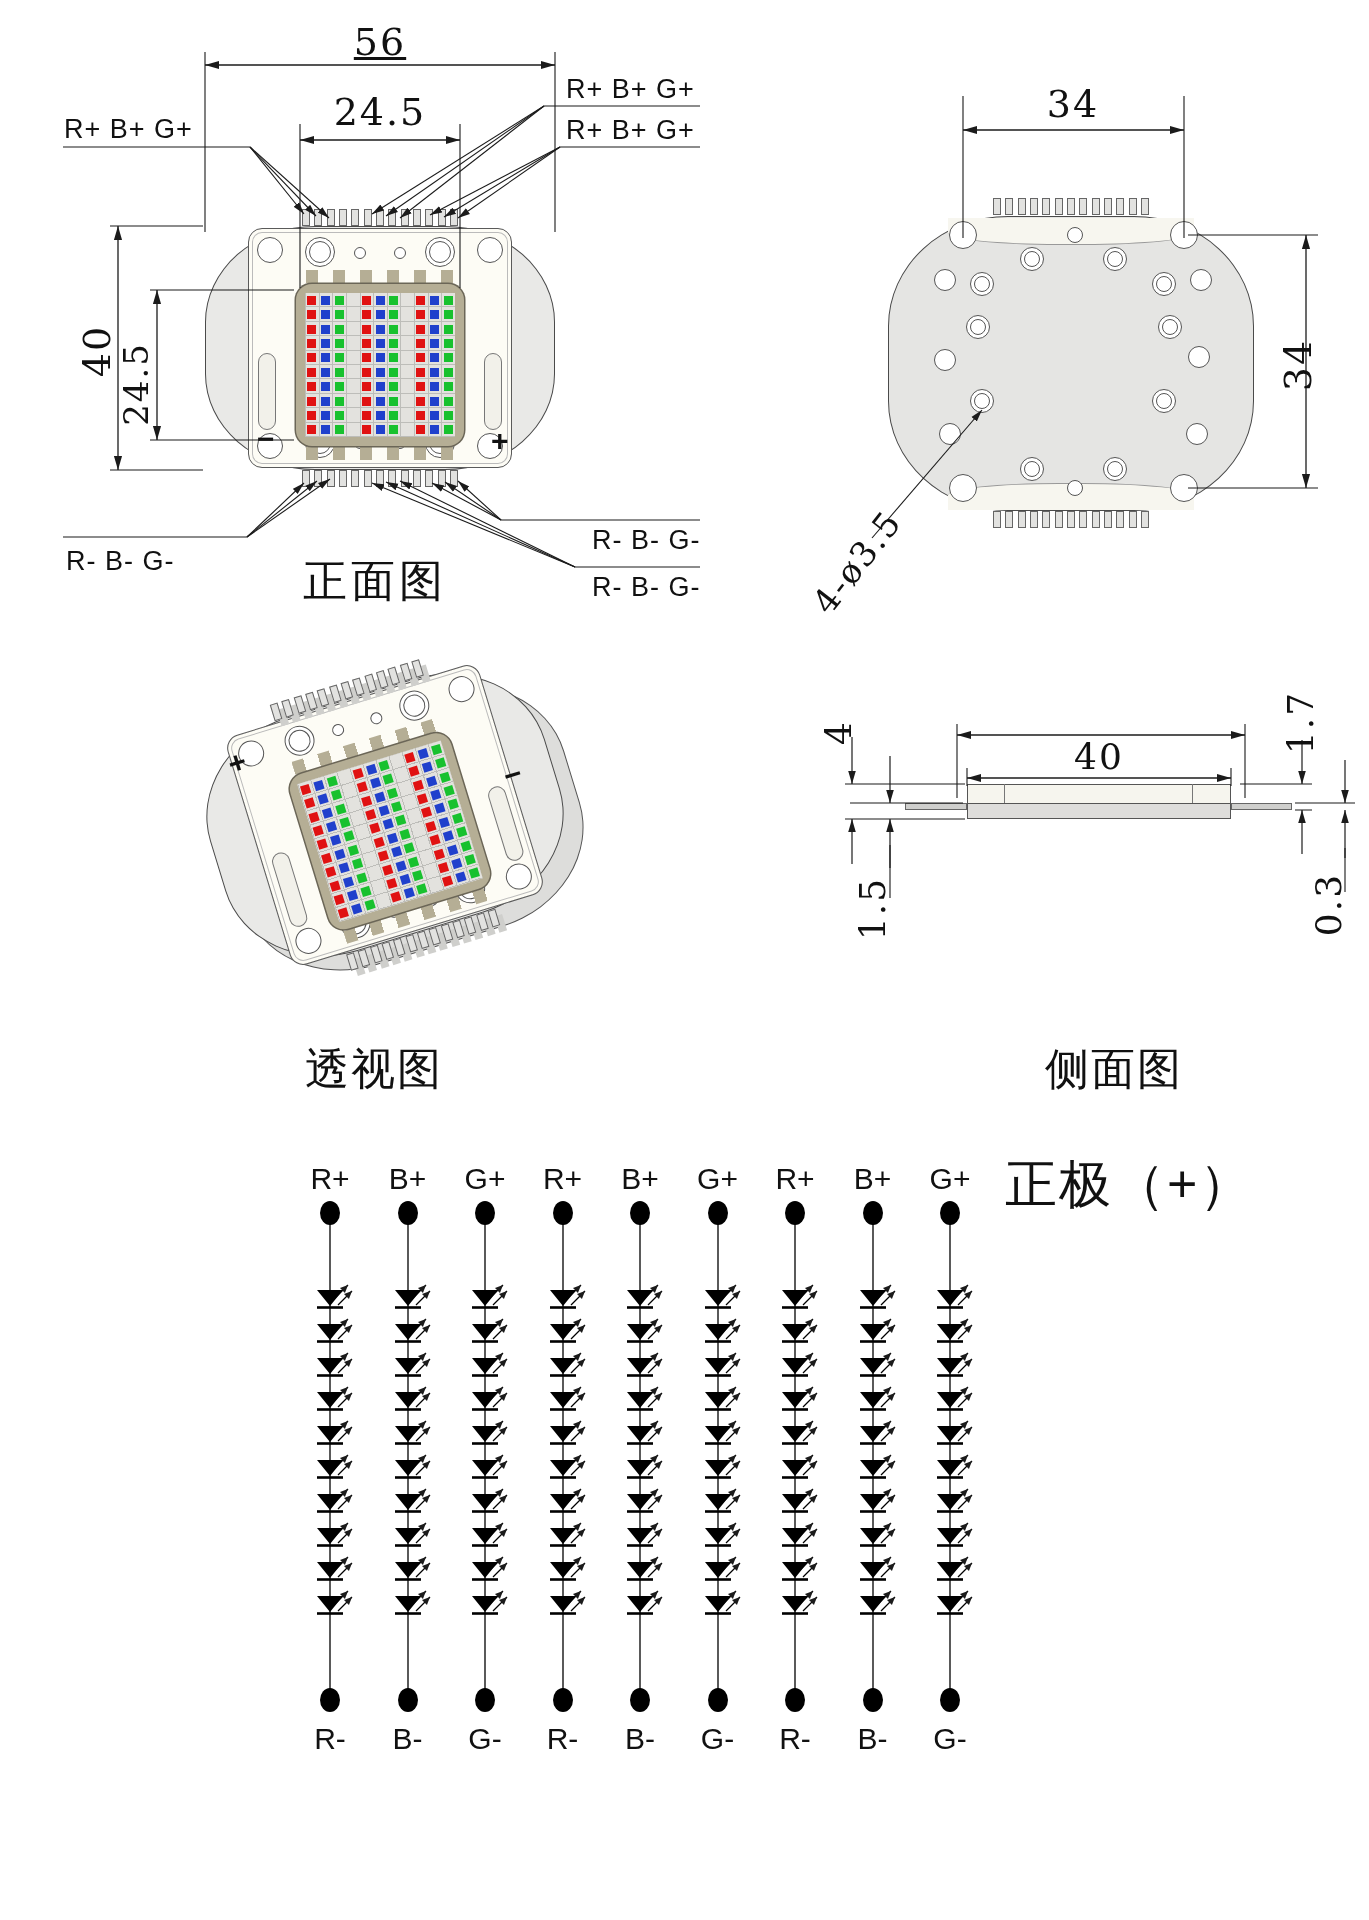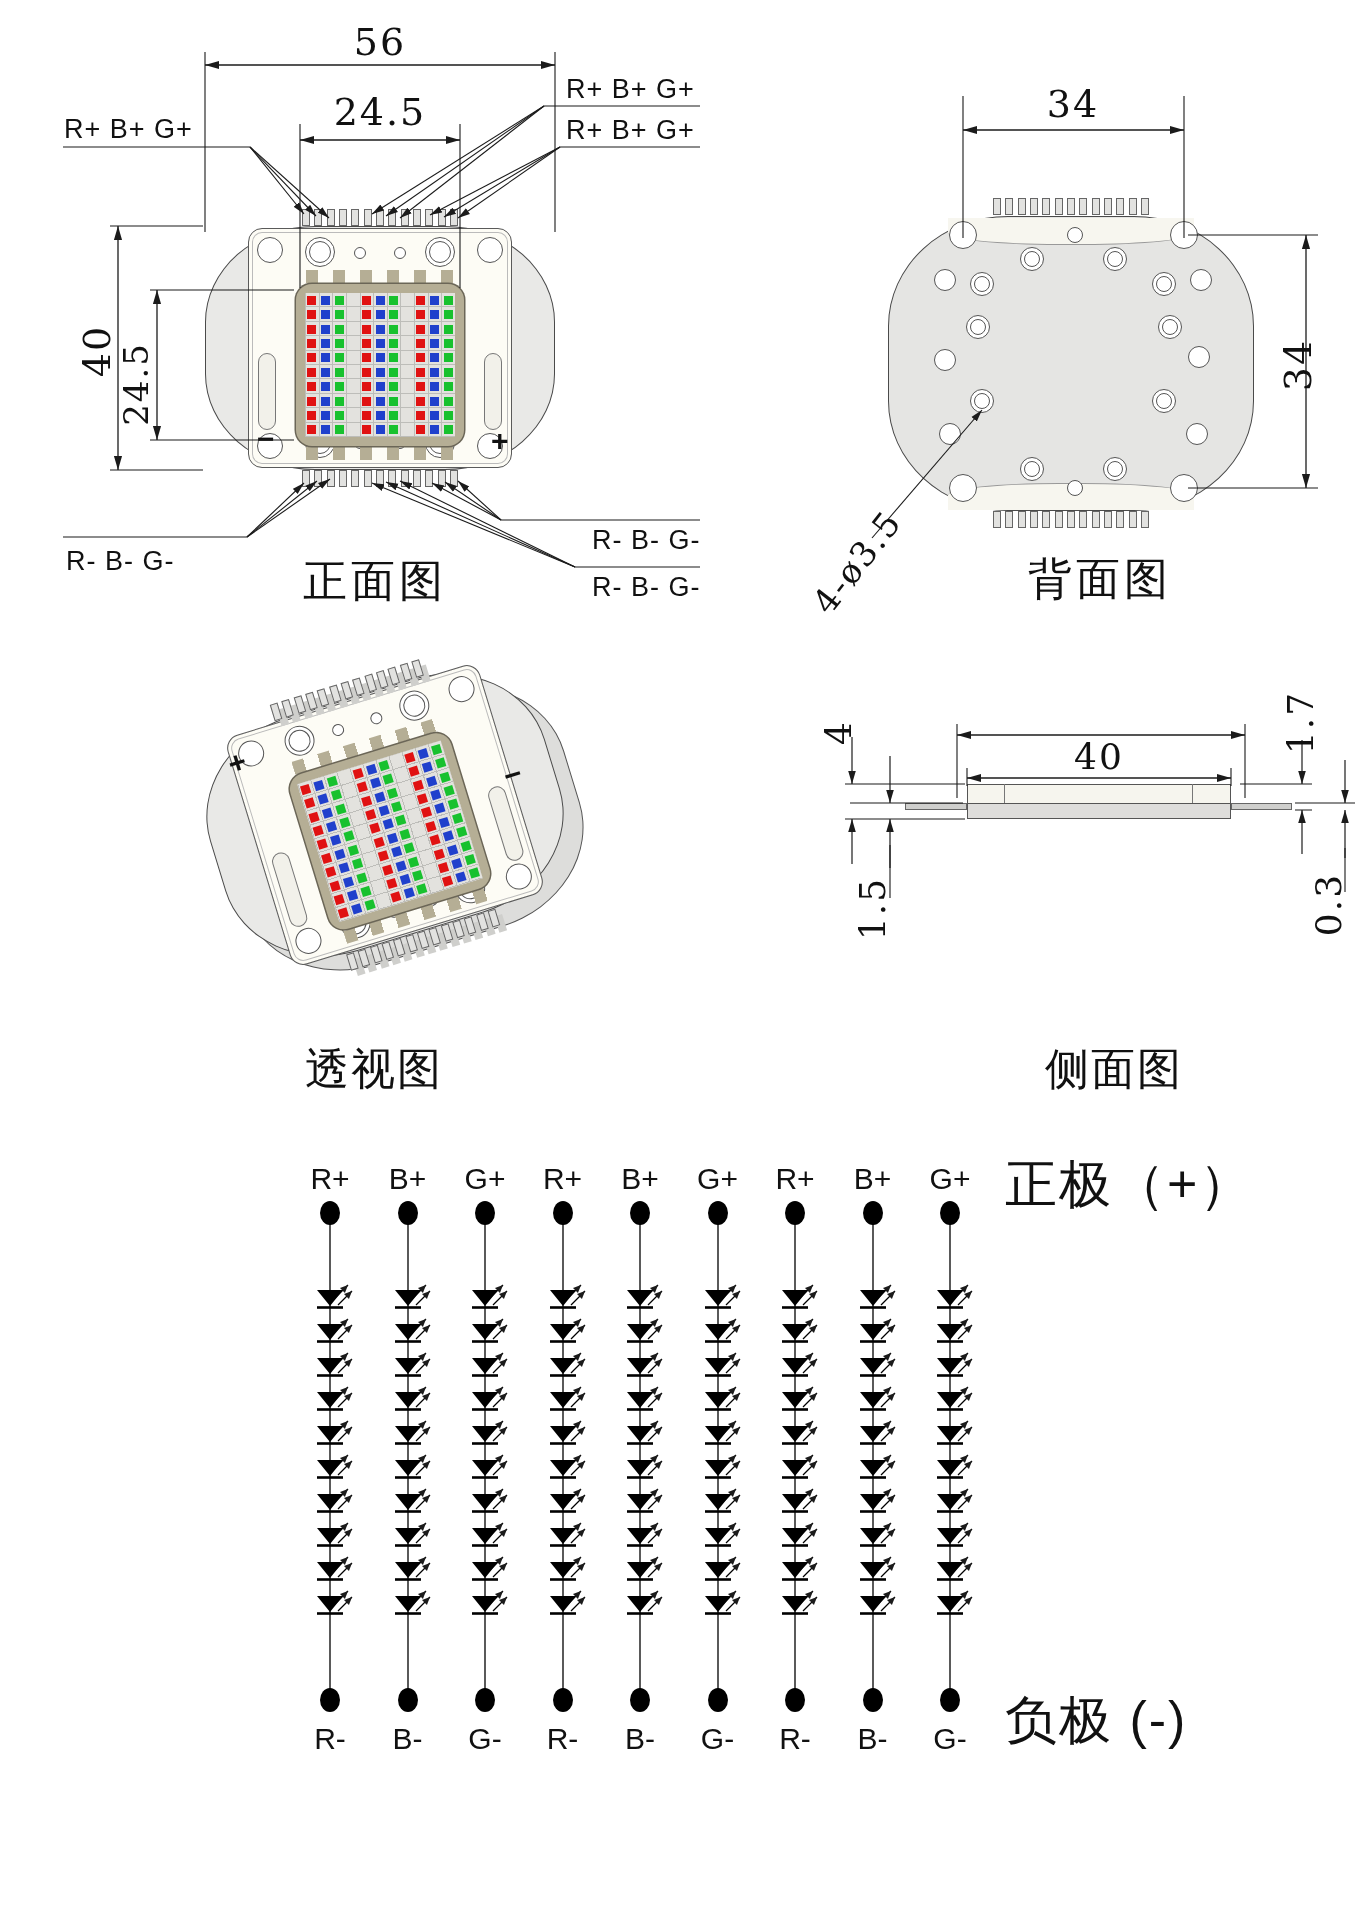--- a/index.html
+++ b/index.html
@@ -191,21 +191,21 @@
         <div class="pin"></div>
         <div class="pin"></div>
         <div class="pin"></div>
         <div class="pin"></div>
         <div class="pin"></div>
       </div>
       <div class="polarity" style="left: 52px; top: 196px;">−</div>
       <div class="polarity" style="left: 286px; top: 198px;">+</div>
     </div>
 
-  <div class="txt dimnum z6" style="left:205px;top:20px;width:350px;">56</div>
+  <div class="txt dimnum z6" style="left:205px;top:20px;width:350px;text-decoration:underline;">56</div>
   <div class="txt dimnum z6" style="left:300px;top:90px;width:160px;">24.5</div>
   <div class="txt dimnum vtext z6" style="left:62px;top:329px;width:70px;">40</div>
   <div class="txt dimnum vtext z6" style="left:92px;top:364px;width:88px;font-size:34px;">24.5</div>
 
   <div class="txt pinlabel z6" style="left:64px;top:114px;">R+ B+ G+</div>
   <div class="txt pinlabel z6" style="left:566px;top:74px;">R+ B+ G+</div>
   <div class="txt pinlabel z6" style="left:566px;top:115px;">R+ B+ G+</div>
   <div class="txt pinlabel z6" style="left:66px;top:546px;">R- B- G-</div>
   <div class="txt pinlabel z6" style="left:592px;top:525px;">R- B- G-</div>
   <div class="txt pinlabel z6" style="left:592px;top:572px;">R- B- G-</div>
@@ -265,21 +265,20 @@
       <div class="ring" style="left: 270px; top: 99px; width: 24px; height: 24px;"></div>
       <div class="ring" style="left: 82px; top: 173px; width: 24px; height: 24px;"></div>
       <div class="ring" style="left: 264px; top: 173px; width: 24px; height: 24px;"></div>
       <div class="ring" style="left: 132px; top: 241px; width: 24px; height: 24px;"></div>
       <div class="ring" style="left: 215px; top: 241px; width: 24px; height: 24px;"></div>
     </div>
 
   <div class="txt dimnum z6" style="left:962px;top:82px;width:222px;">34</div>
   <div class="txt dimnum vtext z6" style="left:1262px;top:343px;width:72px;">34</div>
   <div class="txt dimnum z6" style="left:772px;top:542px;width:170px;font-size:34px;transform:rotate(-52deg);transform-origin:center;">4-ø3.5</div>
-  <div class="txt caption z6" style="left:1005px;top:550px;width:190px;">背面图</div>
 
   <div class="abs" style="left:150px;top:598px;width:470px;height:430px;">
     <div id="persp-module" class="module persp" style="left:60px;top:95px;transform:rotate(-17deg);">
         <div class="barrel"></div>
         <div class="plate"></div>
         <div class="hole" style="left: 52px; top: 11px; width: 26px; height: 26px;"></div>
         <div class="hole" style="left: 272px; top: 11px; width: 26px; height: 26px;"></div>
         <div class="hole" style="left: 52px; top: 207px; width: 26px; height: 26px;"></div>
         <div class="hole" style="left: 272px; top: 207px; width: 26px; height: 26px;"></div>
         <div class="ring" style="left: 100px; top: 11px; width: 30px; height: 30px;"></div>
@@ -856,21 +855,20 @@
         <line x1="18" y1="399.5" x2="44" y2="399.5" stroke="#000" stroke-width="2.6"></line>
         <line x1="35" y1="391" x2="49" y2="377" stroke="#000" stroke-width="1.2" marker-end="url(#ar2)"></line>
         <line x1="39" y1="397" x2="53" y2="383" stroke="#000" stroke-width="1.2" marker-end="url(#ar2)"></line>
         <polygon points="18,416 44,416 31,432" fill="#000"></polygon>
         <line x1="18" y1="433.5" x2="44" y2="433.5" stroke="#000" stroke-width="2.6"></line>
         <line x1="35" y1="425" x2="49" y2="411" stroke="#000" stroke-width="1.2" marker-end="url(#ar2)"></line>
         <line x1="39" y1="431" x2="53" y2="417" stroke="#000" stroke-width="1.2" marker-end="url(#ar2)"></line>
       </svg>
     </div>
   <div class="txt railtext z6" style="left:1005px;top:1150px;text-align:center;">正极（+）</div>
-  <div class="txt railtext z6" style="left:1005px;top:1686px;">负极 (-)</div>
 
   <svg class="overlay" width="1369" height="1920" viewBox="0 0 1369 1920">
     <defs>
       <marker id="ar" markerWidth="13" markerHeight="9" refX="11" refY="4" orient="auto-start-reverse">
         <path d="M0,0.8 L11,4 L0,7.2 z" fill="#1b1b1b"></path>
       </marker>
       <marker id="ar2" markerWidth="9" markerHeight="8" refX="6.5" refY="3.5" orient="auto">
         <path d="M0,0.6 L6.5,3.5 L0,6.4 z" fill="#1b1b1b"></path>
       </marker>
     </defs>

